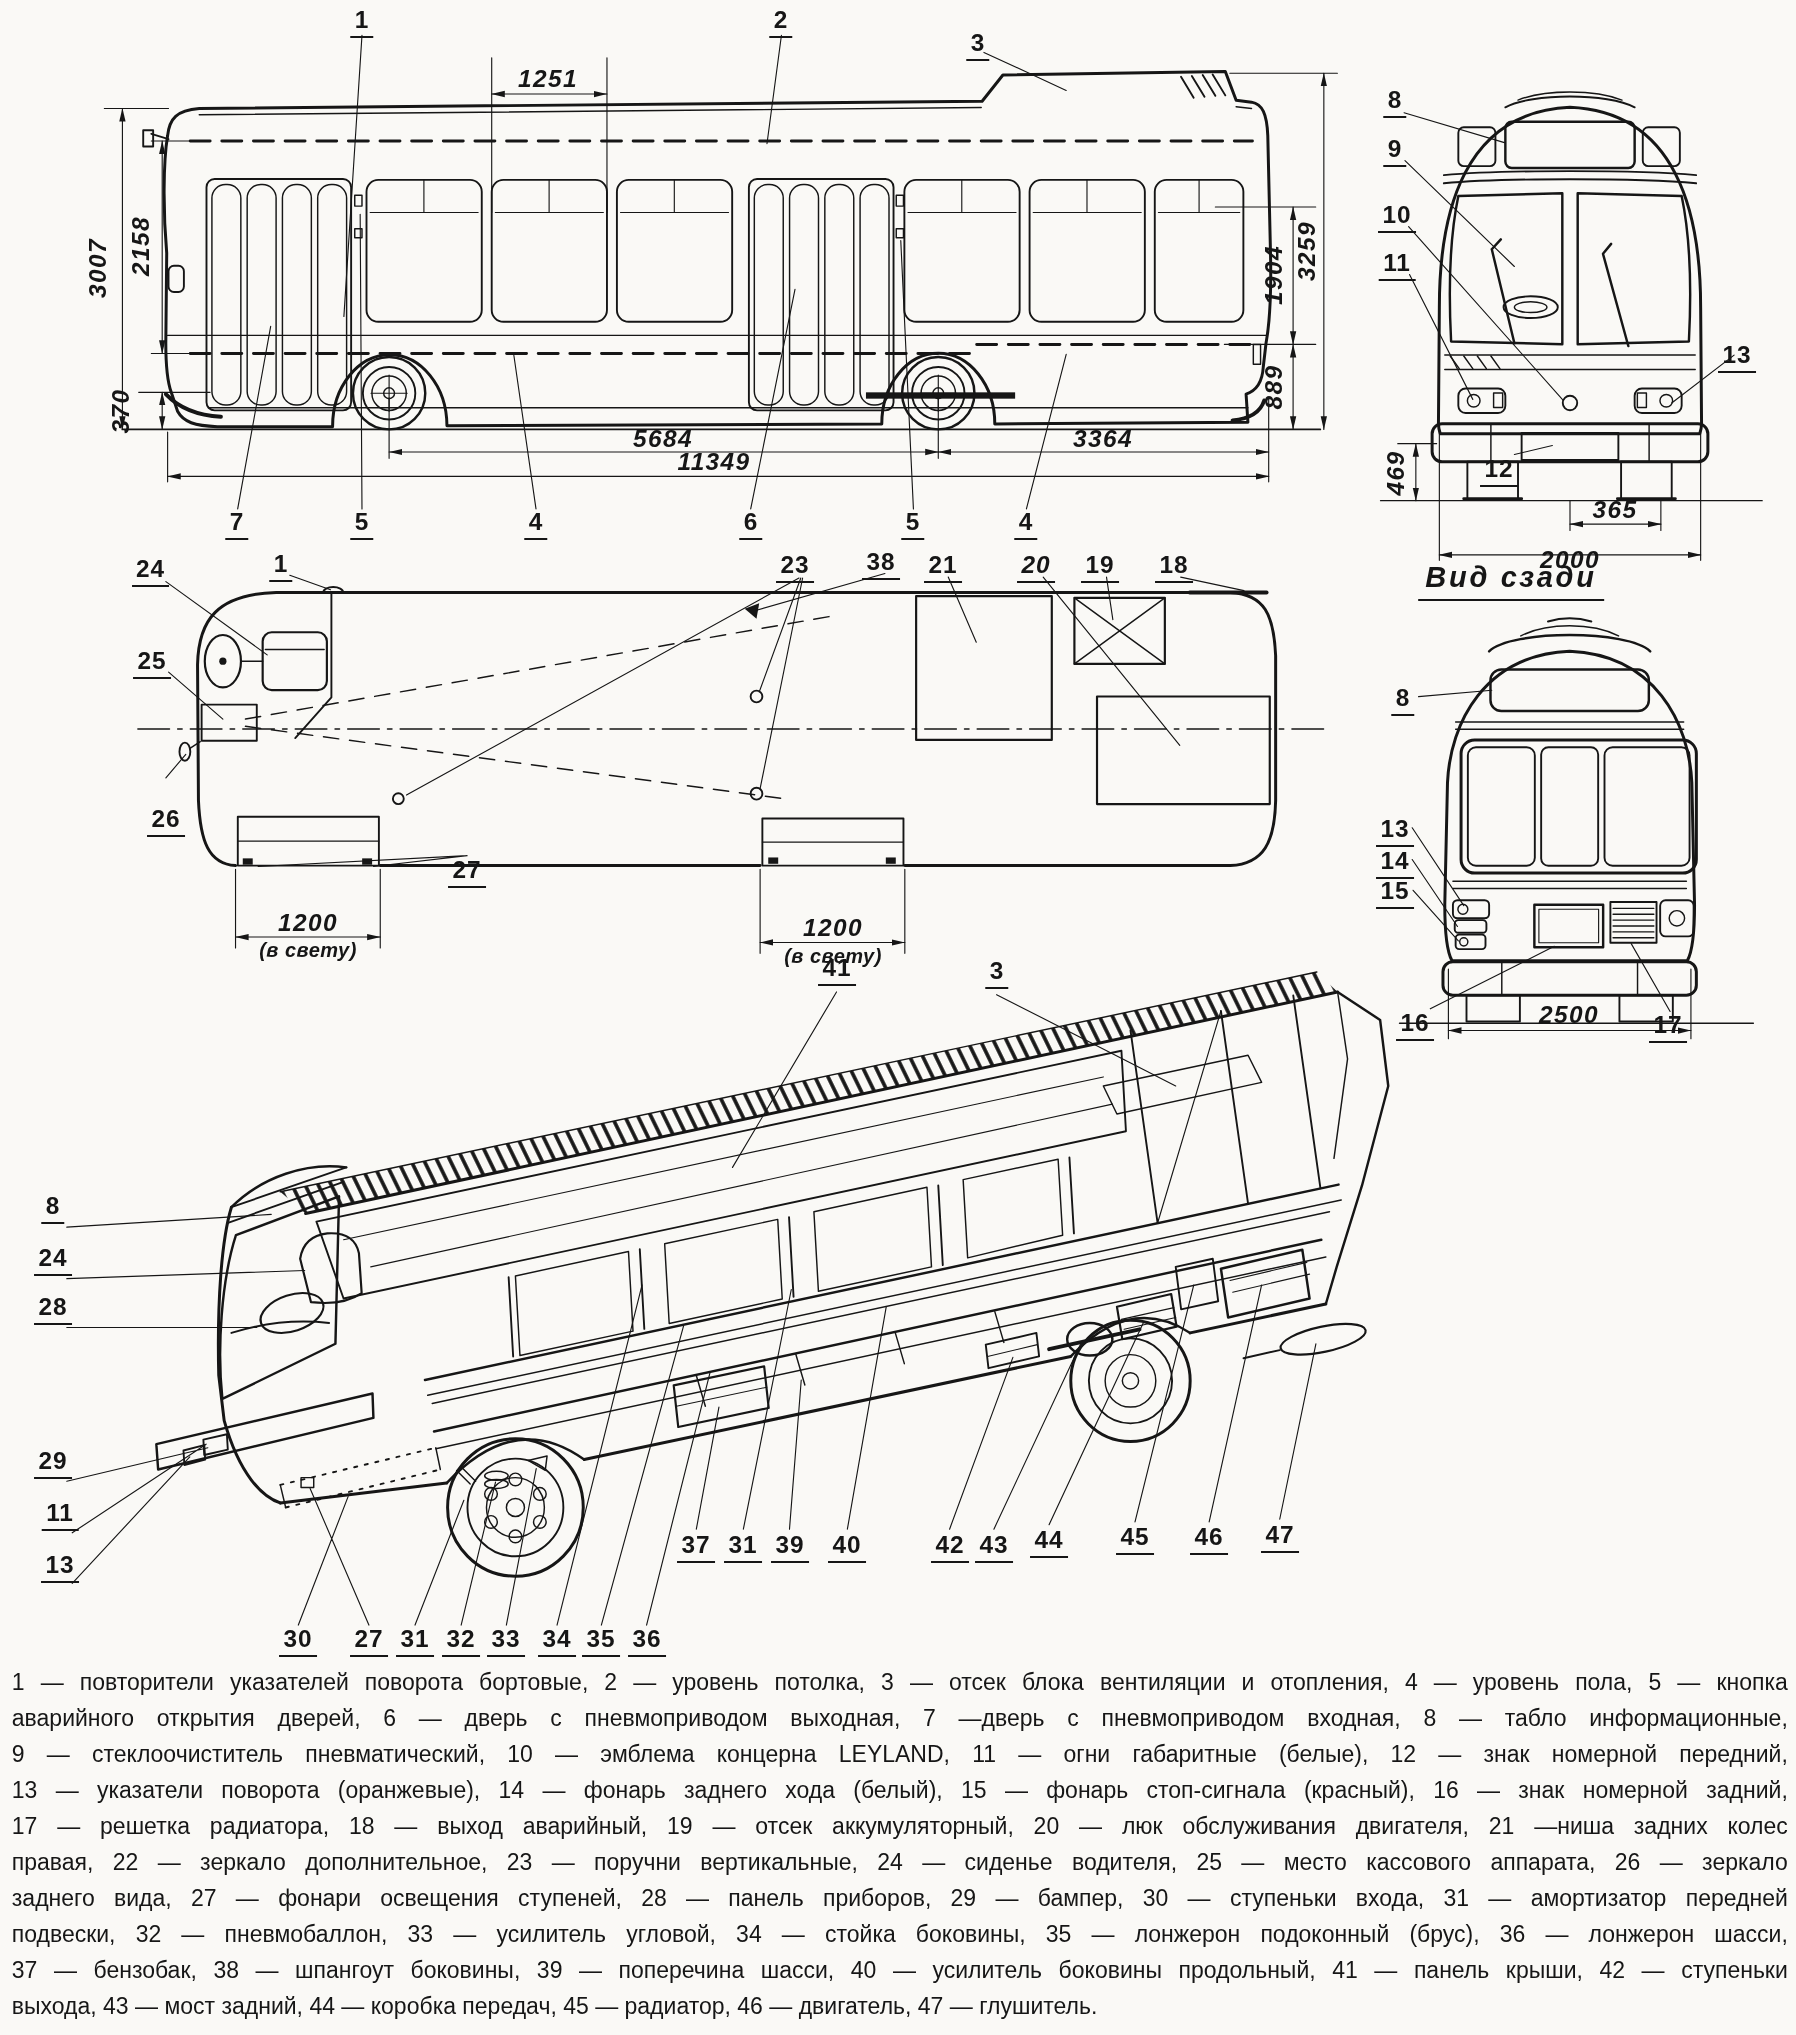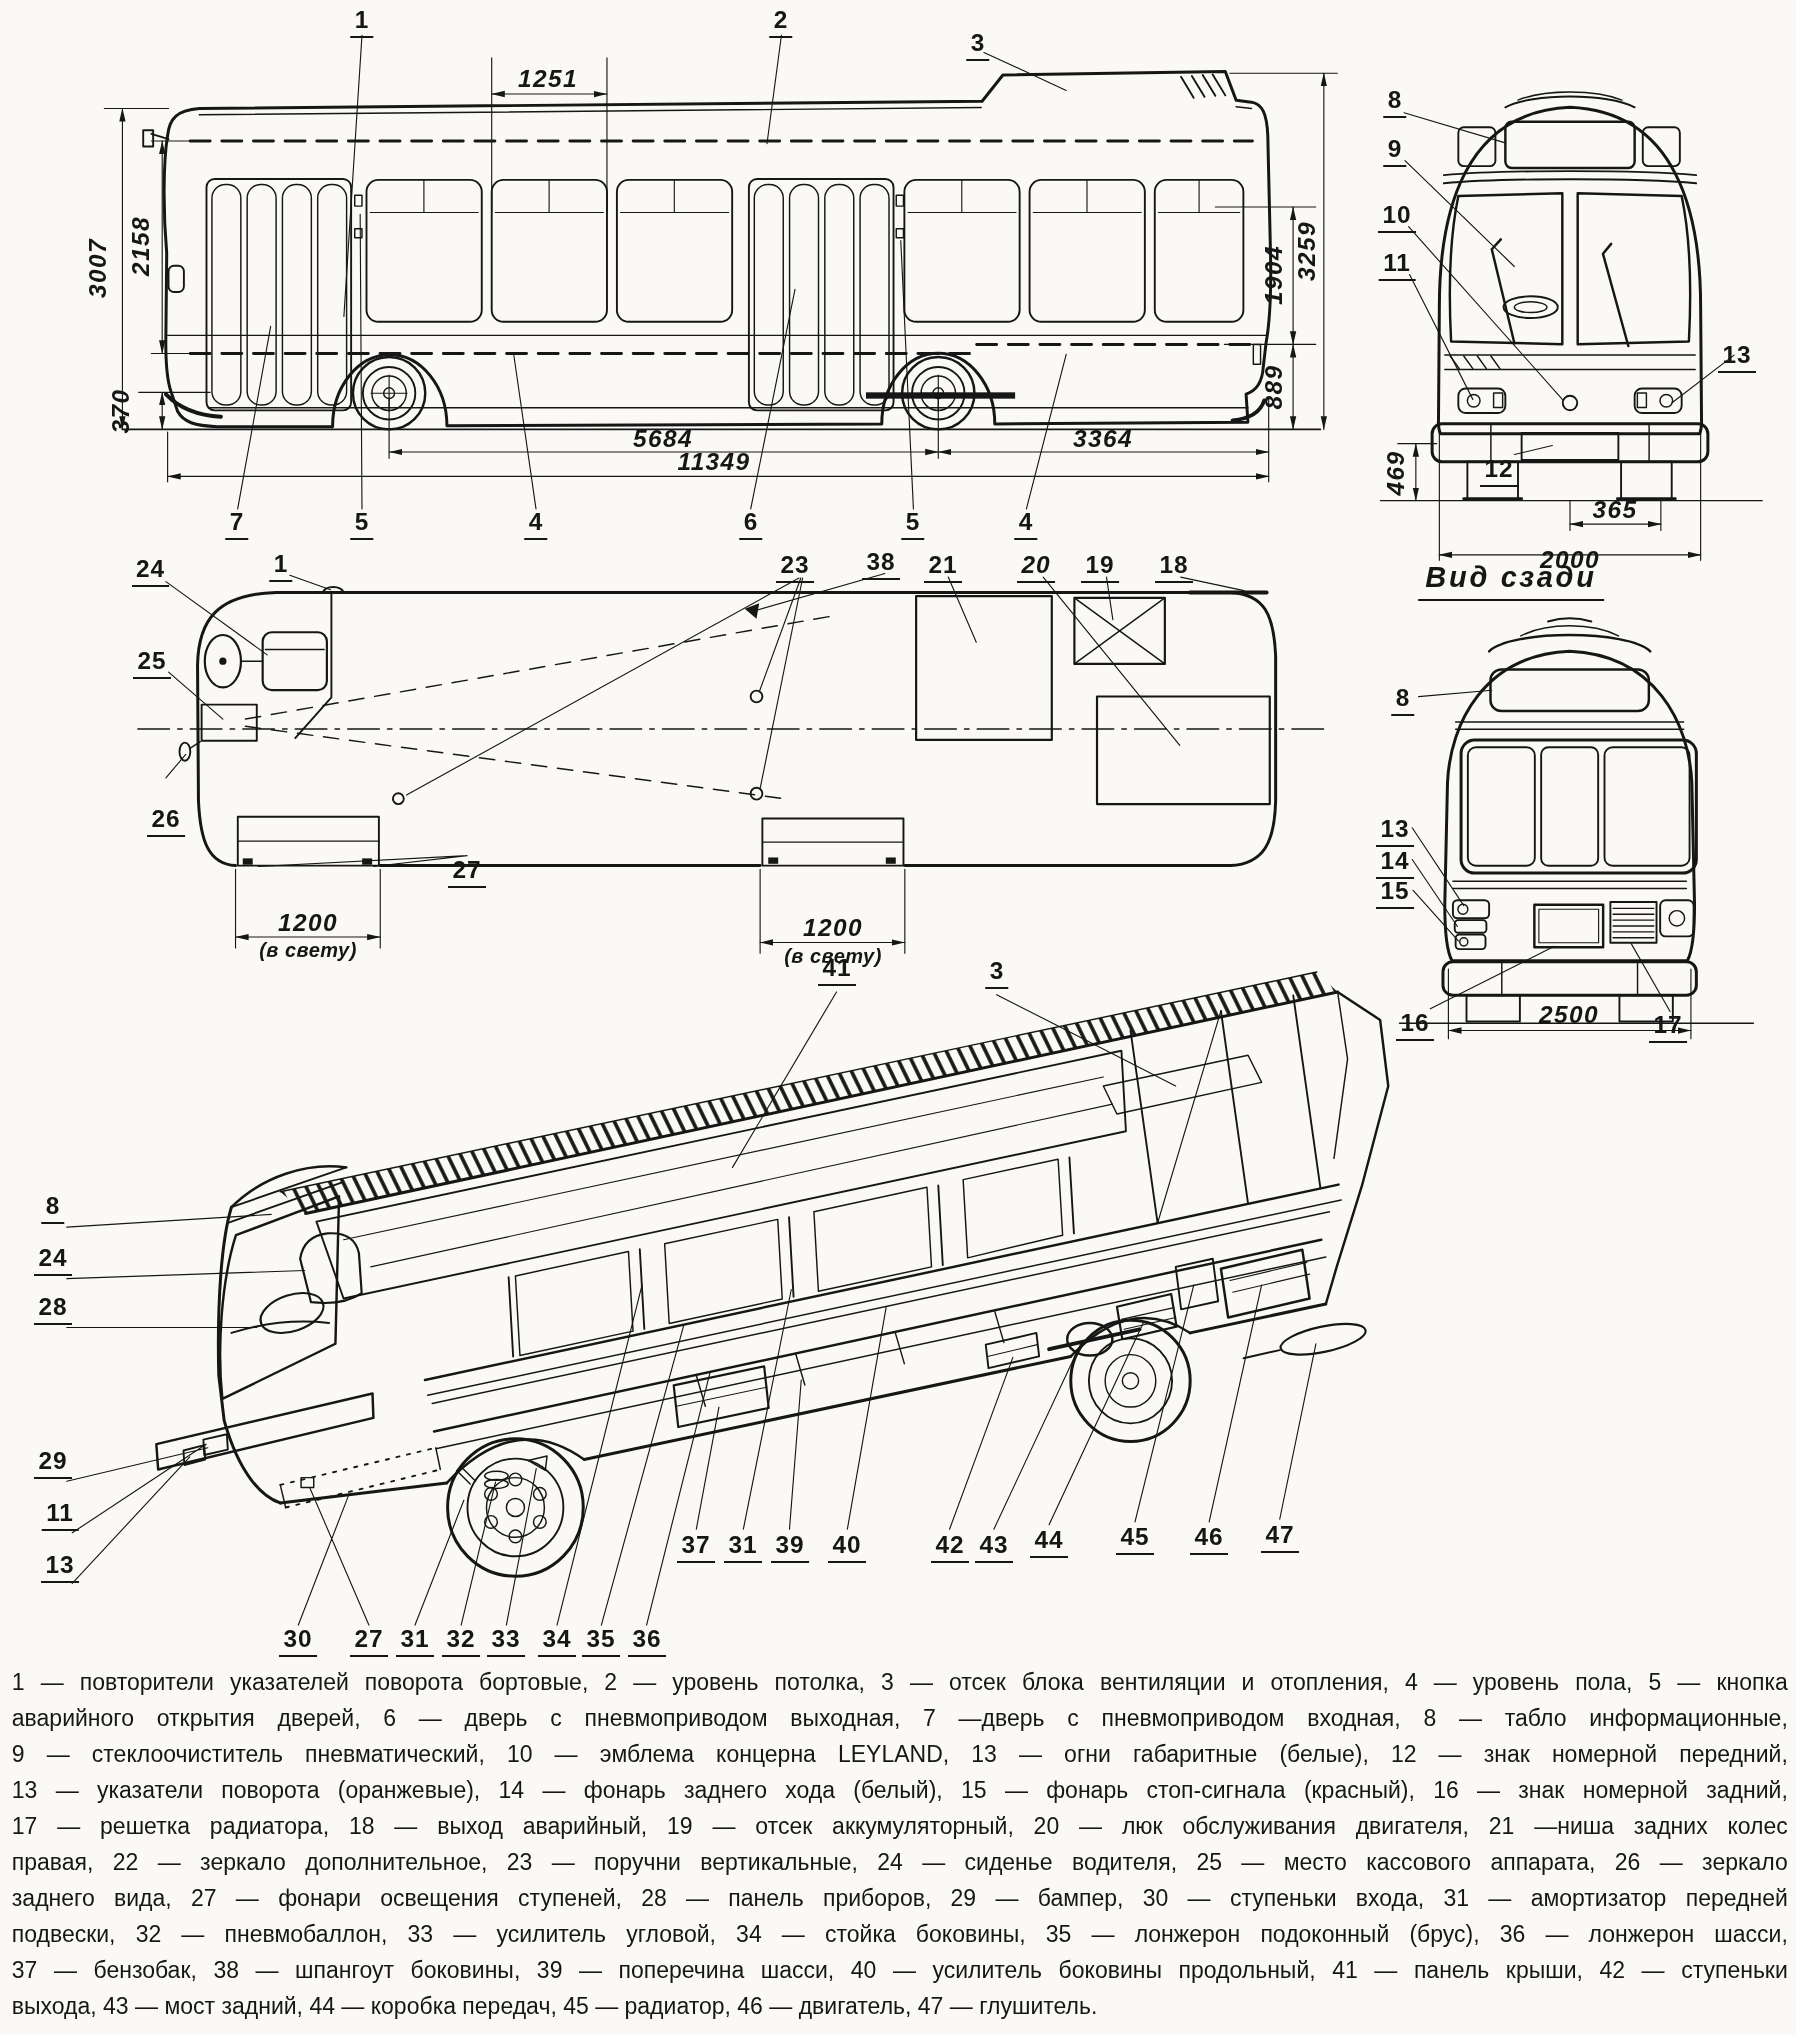--- a/index.html
+++ b/index.html
@@ -457,21 +457,21 @@
     <span class="co" style="left:967px;top:610px;">43</span>
     <span class="co" style="left:1022px;top:605px;">44</span>
     <span class="co" style="left:1108px;top:602px;">45</span>
     <span class="co" style="left:1182px;top:602px;">46</span>
     <span class="co" style="left:1253px;top:600px;">47</span>
   </section>
 
   <footer class="legend">
     <div class="legend-line">1 — повторители указателей поворота бортовые, 2 — уровень потолка, 3 — отсек блока вентиляции и отопления, 4 — уровень пола, 5 — кнопка</div>
     <div class="legend-line">аварийного открытия дверей, 6 — дверь с пневмоприводом выходная, 7 —дверь с пневмоприводом входная, 8 — табло информационные,</div>
-    <div class="legend-line">9 — стеклоочиститель пневматический, 10 — эмблема концерна LEYLAND, 13 — огни габаритные (белые), 12 — знак номерной передний,</div>
+    <div class="legend-line">9 — стеклоочиститель пневматический, 10 — эмблема концерна LEYLAND, 11 — огни габаритные (белые), 12 — знак номерной передний,</div>
     <div class="legend-line">13 — указатели поворота (оранжевые), 14 — фонарь заднего хода (белый), 15 — фонарь стоп-сигнала (красный), 16 — знак номерной задний,</div>
     <div class="legend-line">17 — решетка радиатора, 18 — выход аварийный, 19 — отсек аккумуляторный, 20 — люк обслуживания двигателя, 21 —ниша задних колес</div>
     <div class="legend-line">правая, 22 — зеркало дополнительное, 23 — поручни вертикальные, 24 — сиденье водителя, 25 — место кассового аппарата, 26 — зеркало</div>
     <div class="legend-line">заднего вида, 27 — фонари освещения ступеней, 28 — панель приборов, 29 — бампер, 30 — ступеньки входа, 31 — амортизатор передней</div>
     <div class="legend-line">подвески, 32 — пневмобаллон, 33 — усилитель угловой, 34 — стойка боковины, 35 — лонжерон подоконный (брус), 36 — лонжерон шасси,</div>
     <div class="legend-line">37 — бензобак, 38 — шпангоут боковины, 39 — поперечина шасси, 40 — усилитель боковины продольный, 41 — панель крыши, 42 — ступеньки</div>
     <div class="legend-line">выхода, 43 — мост задний, 44 — коробка передач, 45 — радиатор, 46 — двигатель, 47 — глушитель.</div>
   </footer>
 
 </div>

